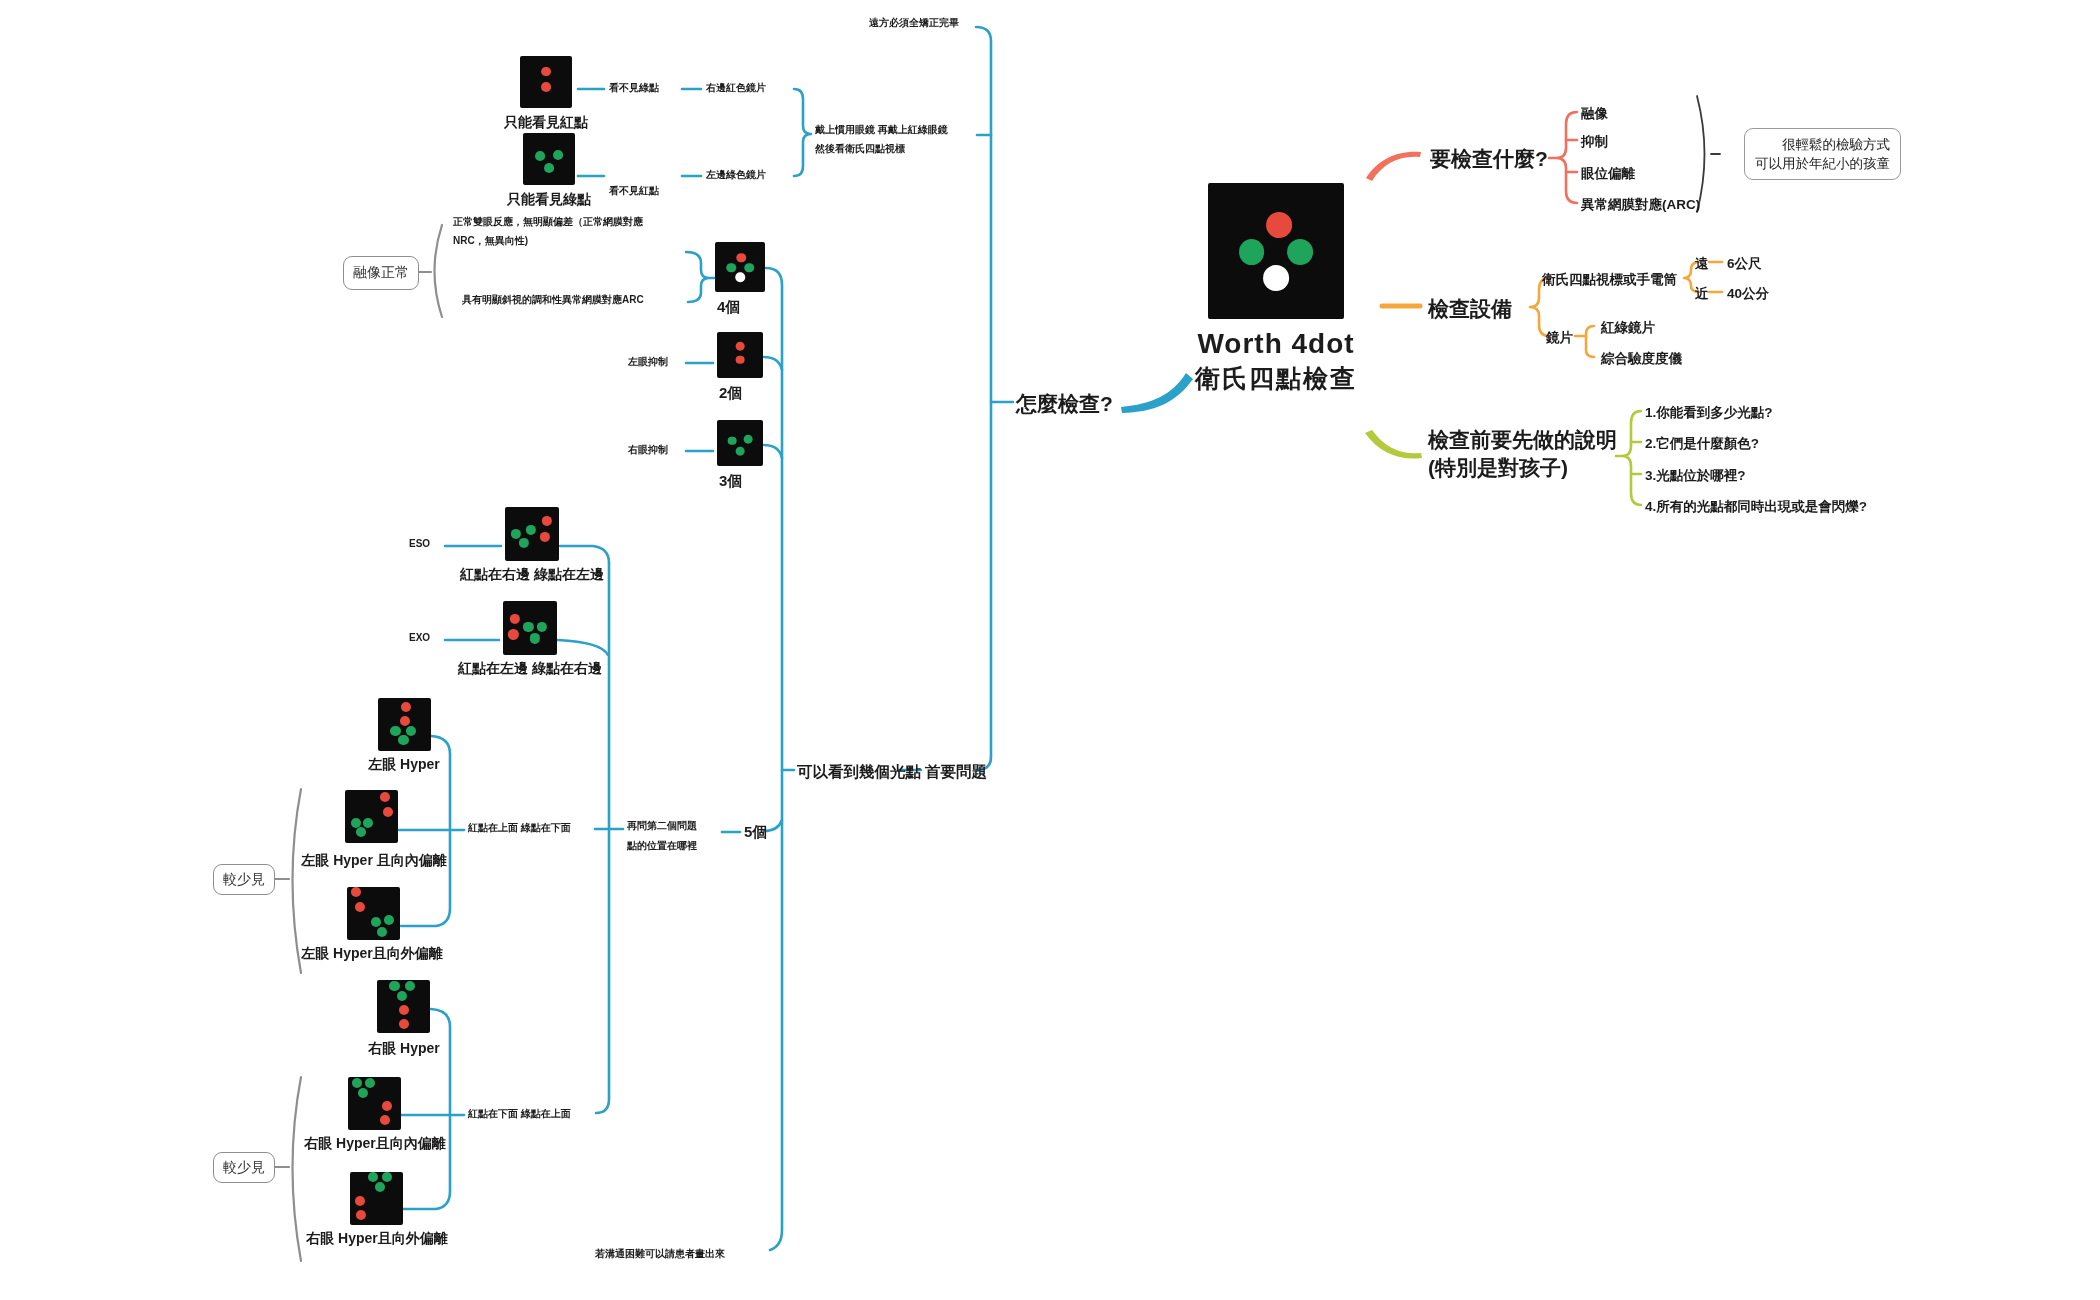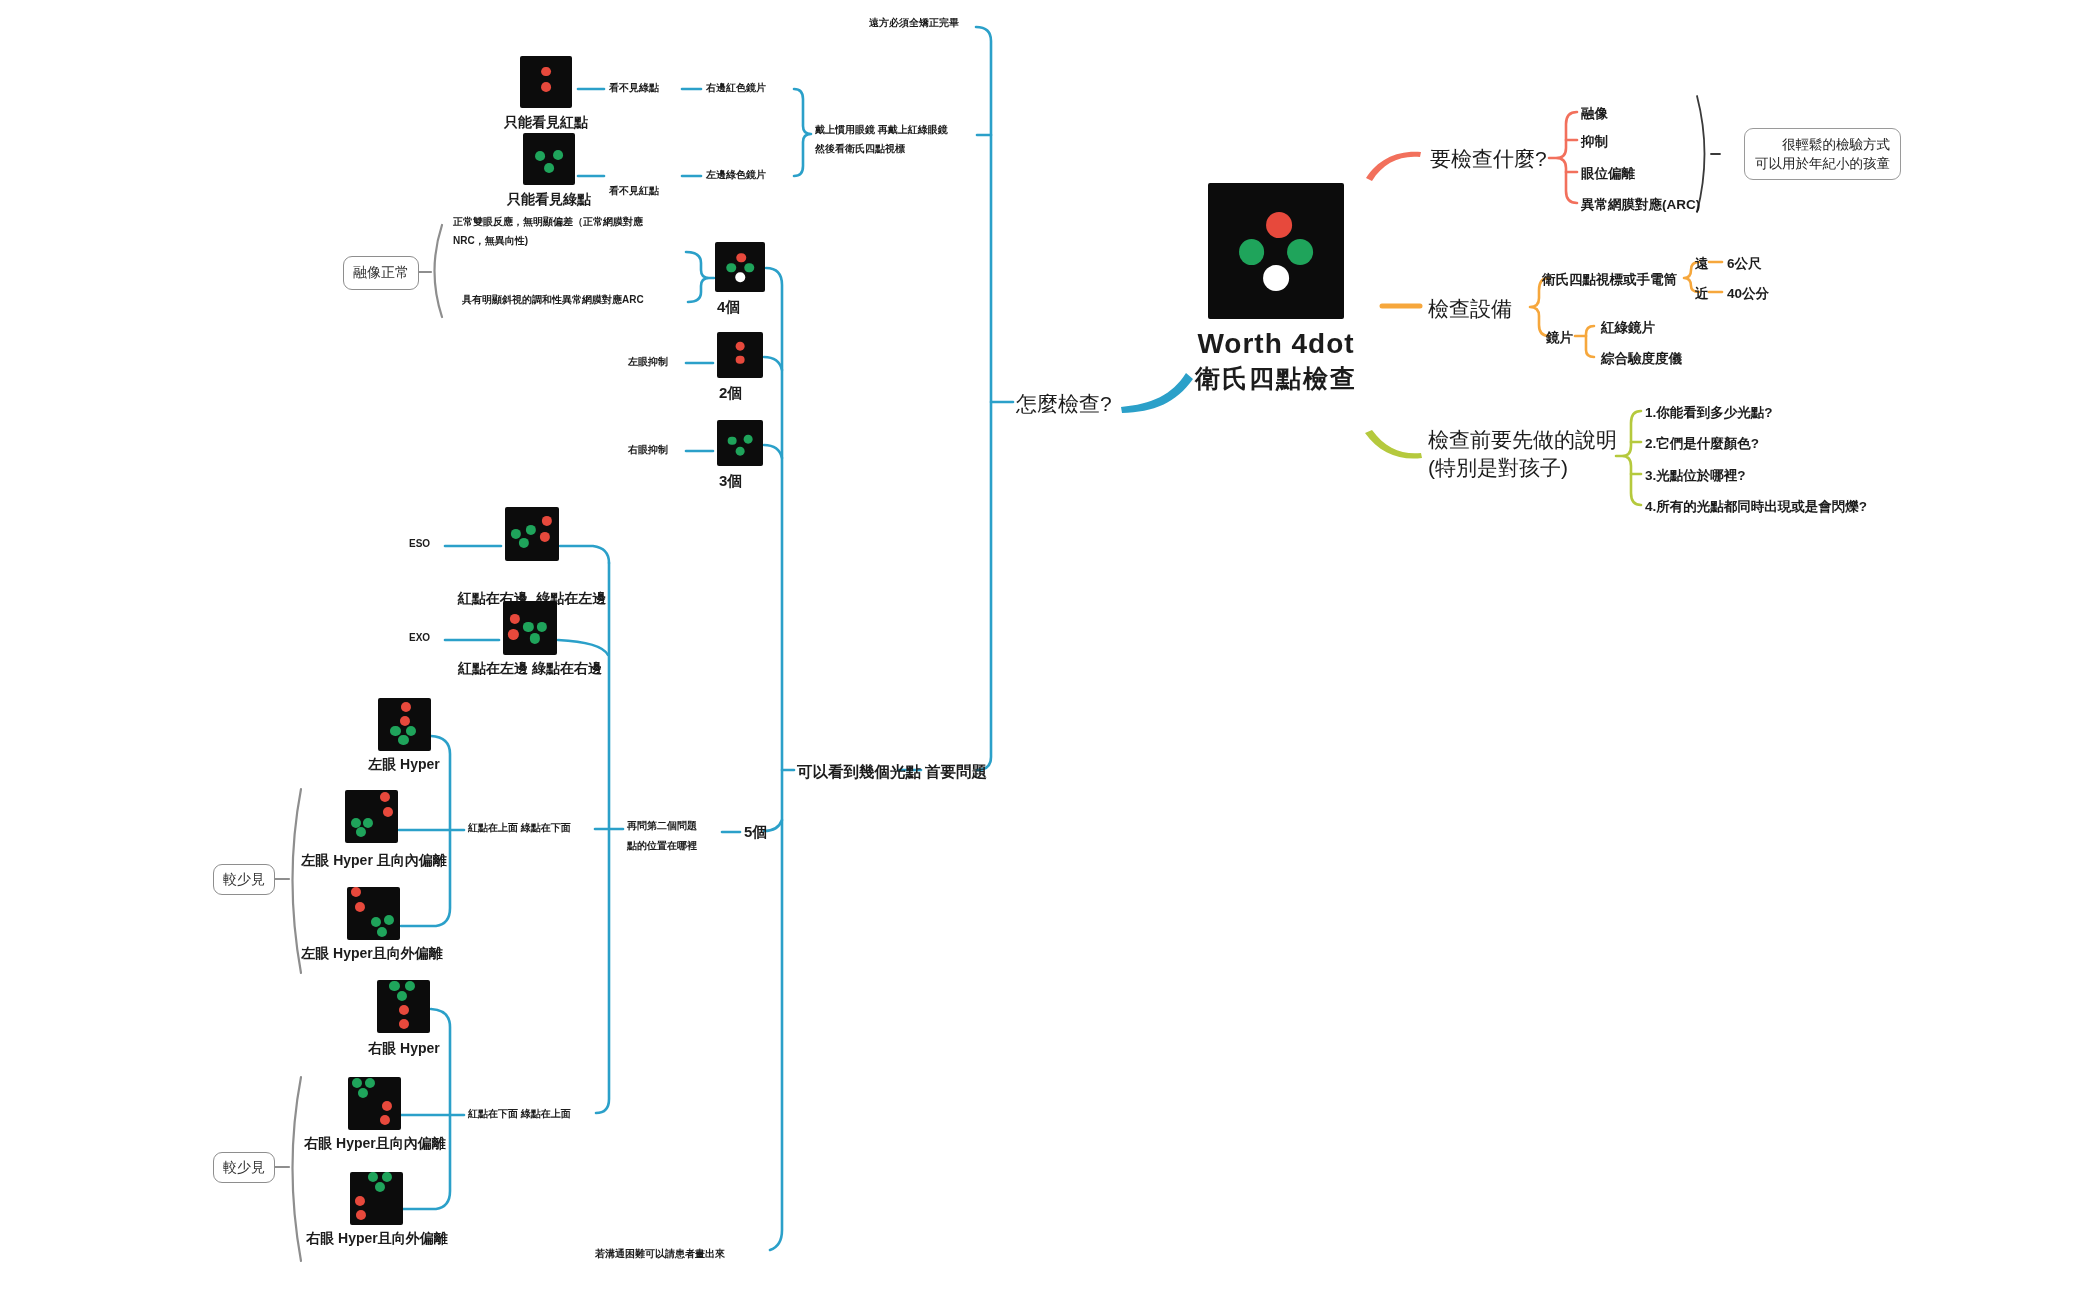--- a/index.html
+++ b/index.html
@@ -5,21 +5,21 @@
   html,body{margin:0;padding:0;background:#ffffff;}
   #canvas{position:relative;width:2100px;height:1300px;background:#ffffff;overflow:hidden;
           font-family:"Liberation Sans","DejaVu Sans",sans-serif;color:#1c1c1c;}
   #wires{position:absolute;left:0;top:0;width:2100px;height:1300px;}
   .abs{position:absolute;white-space:nowrap;}
   .pre{white-space:pre-line;}
   .lbl{font-size:10px;font-weight:700;}
   .lbl-s{font-size:13.5px;font-weight:700;}
   .cap{font-size:14px;font-weight:700;transform:translateX(-50%);text-align:center;}
   .cnt{font-size:15px;font-weight:700;}
-  .big{font-size:21px;font-weight:400;}
+  .big{font-size:21px;font-weight:700;}
   .sq{position:absolute;background:#0c0c0c;border-radius:2px;}
   .dot{position:absolute;width:19%;height:19%;border-radius:50%;transform:translate(-50%,-50%);}
   .gbox{position:absolute;border:1.6px solid #8e8e8e;border-radius:9px;display:flex;
         align-items:center;justify-content:center;font-size:14px;font-weight:400;color:#333;}
   .note-box{position:absolute;border:1.6px solid #9a9a9a;border-radius:9px;padding:6px 10px;
         font-size:13.5px;font-weight:500;line-height:19px;color:#222;}
   .title-en{font-size:28px;font-weight:800;letter-spacing:1px;transform:translateX(-50%);}
   .title-zh{font-size:25px;font-weight:800;letter-spacing:2px;transform:translateX(-50%);}
   
   .b{stroke:#2ba0c9;stroke-width:2.6;fill:none;stroke-linecap:round;}
@@ -174,21 +174,21 @@
   <div class="abs cnt" style="left:744px;top:823px;">5個</div>
 
   <div class="abs lbl" style="left:409px;top:538px;">ESO</div>
   <div class="sq" style="left:505px;top:507px;width:54px;height:54px;">
       <span class="dot" style="background: rgb(231, 73, 60); left: 78%; top: 26%;"></span>
       <span class="dot" style="background: rgb(231, 73, 60); left: 74%; top: 56%;"></span>
       <span class="dot" style="background: rgb(31, 164, 91); left: 20%; top: 50%;"></span>
       <span class="dot" style="background: rgb(31, 164, 91); left: 48%; top: 42%;"></span>
       <span class="dot" style="background: rgb(31, 164, 91); left: 35%; top: 67%;"></span>
     </div>
-  <div class="abs cap" style="left:532px;top:590px;font-family:Liberation Mono, monospace;">紅點在右邊 綠點在左邊</div>
+  <div class="abs cap" style="left:532px;top:566px;">紅點在右邊 綠點在左邊</div>
 
   <div class="abs lbl" style="left:409px;top:632px;">EXO</div>
   <div class="sq" style="left:503px;top:601px;width:54px;height:54px;">
       <span class="dot" style="background: rgb(231, 73, 60); left: 22%; top: 33%;"></span>
       <span class="dot" style="background: rgb(231, 73, 60); left: 19%; top: 62%;"></span>
       <span class="dot" style="background: rgb(31, 164, 91); left: 47%; top: 48%;"></span>
       <span class="dot" style="background: rgb(31, 164, 91); left: 72%; top: 48%;"></span>
       <span class="dot" style="background: rgb(31, 164, 91); left: 59%; top: 69%;"></span>
     </div>
   <div class="abs cap" style="left:530px;top:660px;">紅點在左邊 綠點在右邊</div>

